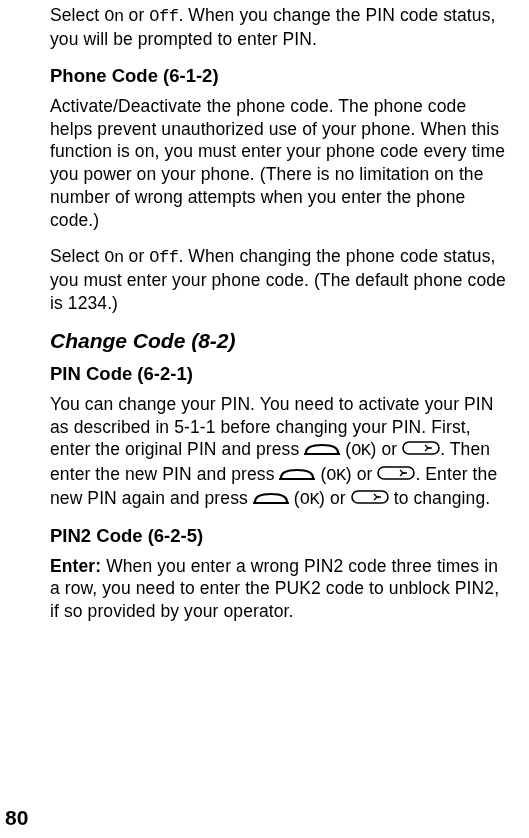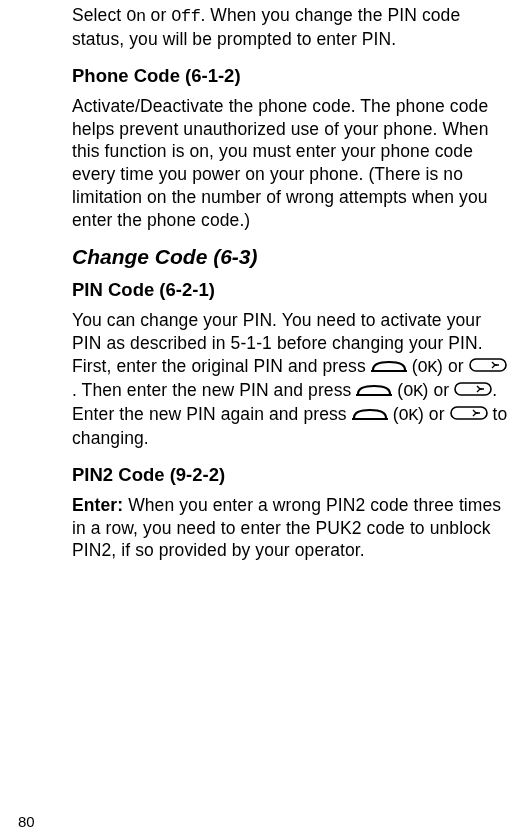--- a/index.html
+++ b/index.html
@@ -3,21 +3,21 @@
 <meta charset="utf-8">
 <style>
   * { margin: 0; padding: 0; box-sizing: border-box; }
   html, body { width: 529px; height: 838px; background: #fff; }
   body {
     font-family: Arial, Helvetica, sans-serif;
     color: #000;
     position: relative;
   }
   .content {
-    padding: 4px 18px 0 72px;
+    padding: 4px 18px 0 50px;
   }
   .para {
     font-size: 17.5px;
     line-height: 1.3;
     margin-bottom: 14px;
     letter-spacing: 0.1px;
   }
   .h2 {
     font-size: 21px;
     font-weight: bold;
@@ -32,24 +32,24 @@
     margin-bottom: 8px;
   }
   .mono {
     font-family: "Courier New", monospace;
     font-size: 17px;
     letter-spacing: -0.5px;
   }
   .bold { font-weight: bold; }
   .page-num {
     position: absolute;
-    left: 18px;
+    left: 5px;
     bottom: 8px;
-    font-size: 15px;
-    font-weight: normal;
+    font-size: 21px;
+    font-weight: bold;
   }
   .softkey-icon {
     display: inline-block;
     vertical-align: middle;
   }
   .nav-icon {
     display: inline-block;
     vertical-align: middle;
   }
 </style>
@@ -59,22 +59,25 @@
 <div class="content">
 
   <p class="para">
     <span>Select </span><span class="mono">On</span><span> or </span><span class="mono">Off</span><span>. When you change the PIN code status, you will be prompted to enter PIN.</span>
   </p>
 
   <h3 class="h3">Phone Code (6-1-2)</h3>
 
   <p class="para">Activate/Deactivate the phone code. The phone code helps prevent unauthorized use of your phone. When this function is on, you must enter your phone code every time you power on your phone. (There is no limitation on the number of wrong attempts when you enter the phone code.)</p>
 
+  <p class="para">
+    <span>Select </span><span class="mono">On</span><span> or </span><span class="mono">Off</span><span>. When changing the phone code status, you must enter your phone code. (The default phone code is 1234.)</span>
+  </p>
 
-  <h2 class="h2">Change Code (6-3)</h2>
+  <h2 class="h2">Change Code (8-2)</h2>
 
   <h3 class="h3">PIN Code (6-2-1)</h3>
 
   <p class="para">
     <span>You can change your PIN. You need to activate your PIN as described in 5-1-1 before changing your PIN. First, enter the original PIN and press </span><span class="softkey-icon"><svg width="36" height="14" viewBox="0 0 36 14">
           <path d="M2 11 Q2 3 18 3 Q34 3 34 11" fill="none" stroke="#000" stroke-width="2.2"></path>
           <line x1="0" y1="12" x2="36" y2="12" stroke="#000" stroke-width="2"></line>
         </svg></span><span> (</span><span class="mono">OK</span><span>) or </span><span class="nav-icon"><svg width="38" height="16" viewBox="0 0 38 16">
           <rect x="1" y="2" width="36" height="12" rx="6" fill="none" stroke="#000" stroke-width="1.6"></rect>
           <path d="M23 5 l3 3 l-3 3 M26 8 h4" fill="none" stroke="#000" stroke-width="1.4"></path>
@@ -89,21 +92,21 @@
         </svg></span><span>. Enter the new PIN again and press </span><span class="softkey-icon"><svg width="36" height="14" viewBox="0 0 36 14">
           <path d="M2 11 Q2 3 18 3 Q34 3 34 11" fill="none" stroke="#000" stroke-width="2.2"></path>
           <line x1="0" y1="12" x2="36" y2="12" stroke="#000" stroke-width="2"></line>
         </svg></span><span> (</span><span class="mono">OK</span><span>) or </span><span class="nav-icon"><svg width="38" height="16" viewBox="0 0 38 16">
           <rect x="1" y="2" width="36" height="12" rx="6" fill="none" stroke="#000" stroke-width="1.6"></rect>
           <path d="M23 5 l3 3 l-3 3 M26 8 h4" fill="none" stroke="#000" stroke-width="1.4"></path>
           <circle cx="27" cy="8" r="1" fill="#000"></circle>
         </svg></span><span> to changing.</span>
   </p>
 
-  <h3 class="h3">PIN2 Code (9-2-2)</h3>
+  <h3 class="h3">PIN2 Code (6-2-5)</h3>
 
 
   <p class="para">
     <span class="bold">Enter:</span><span> When you enter a wrong PIN2 code three times in a row, you need to enter the PUK2 code to unblock PIN2, if so provided by your operator.</span>
   </p>
 
 </div>
 
 <div class="page-num">80</div>
 

